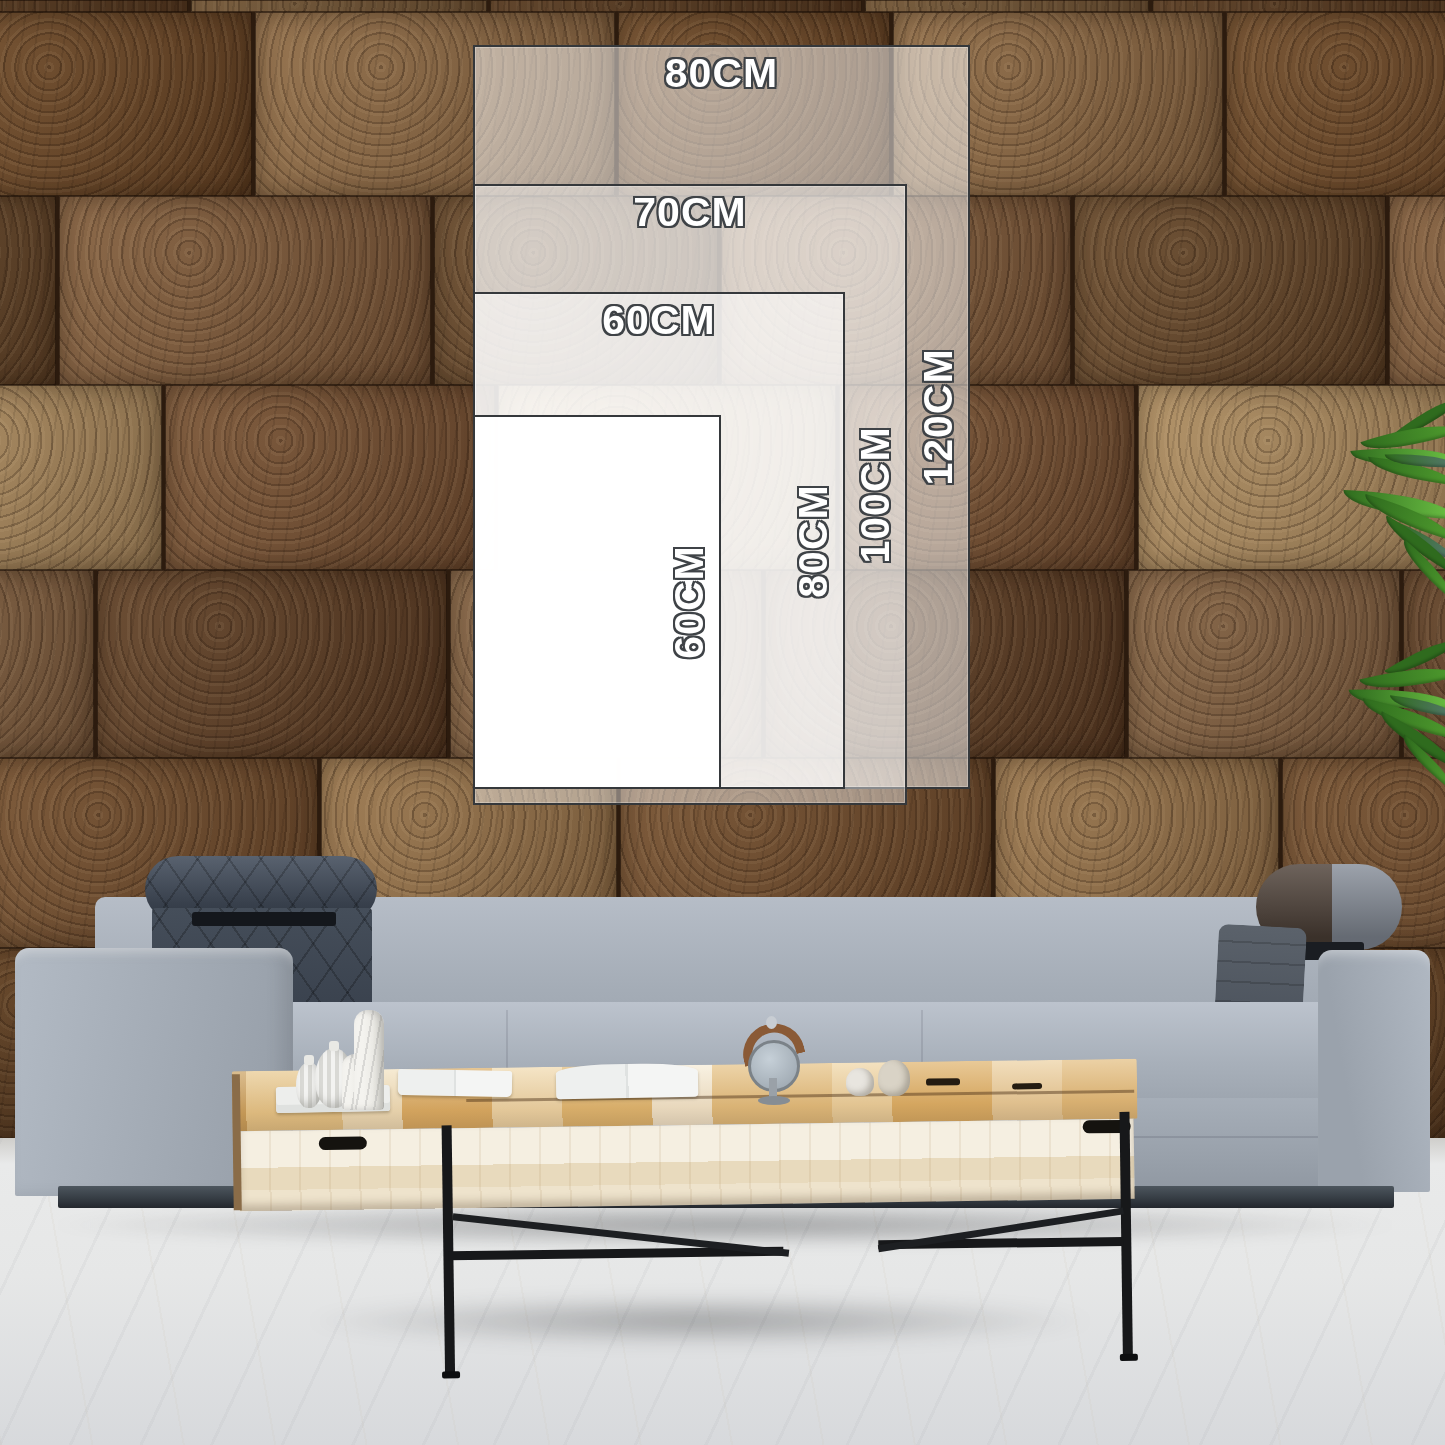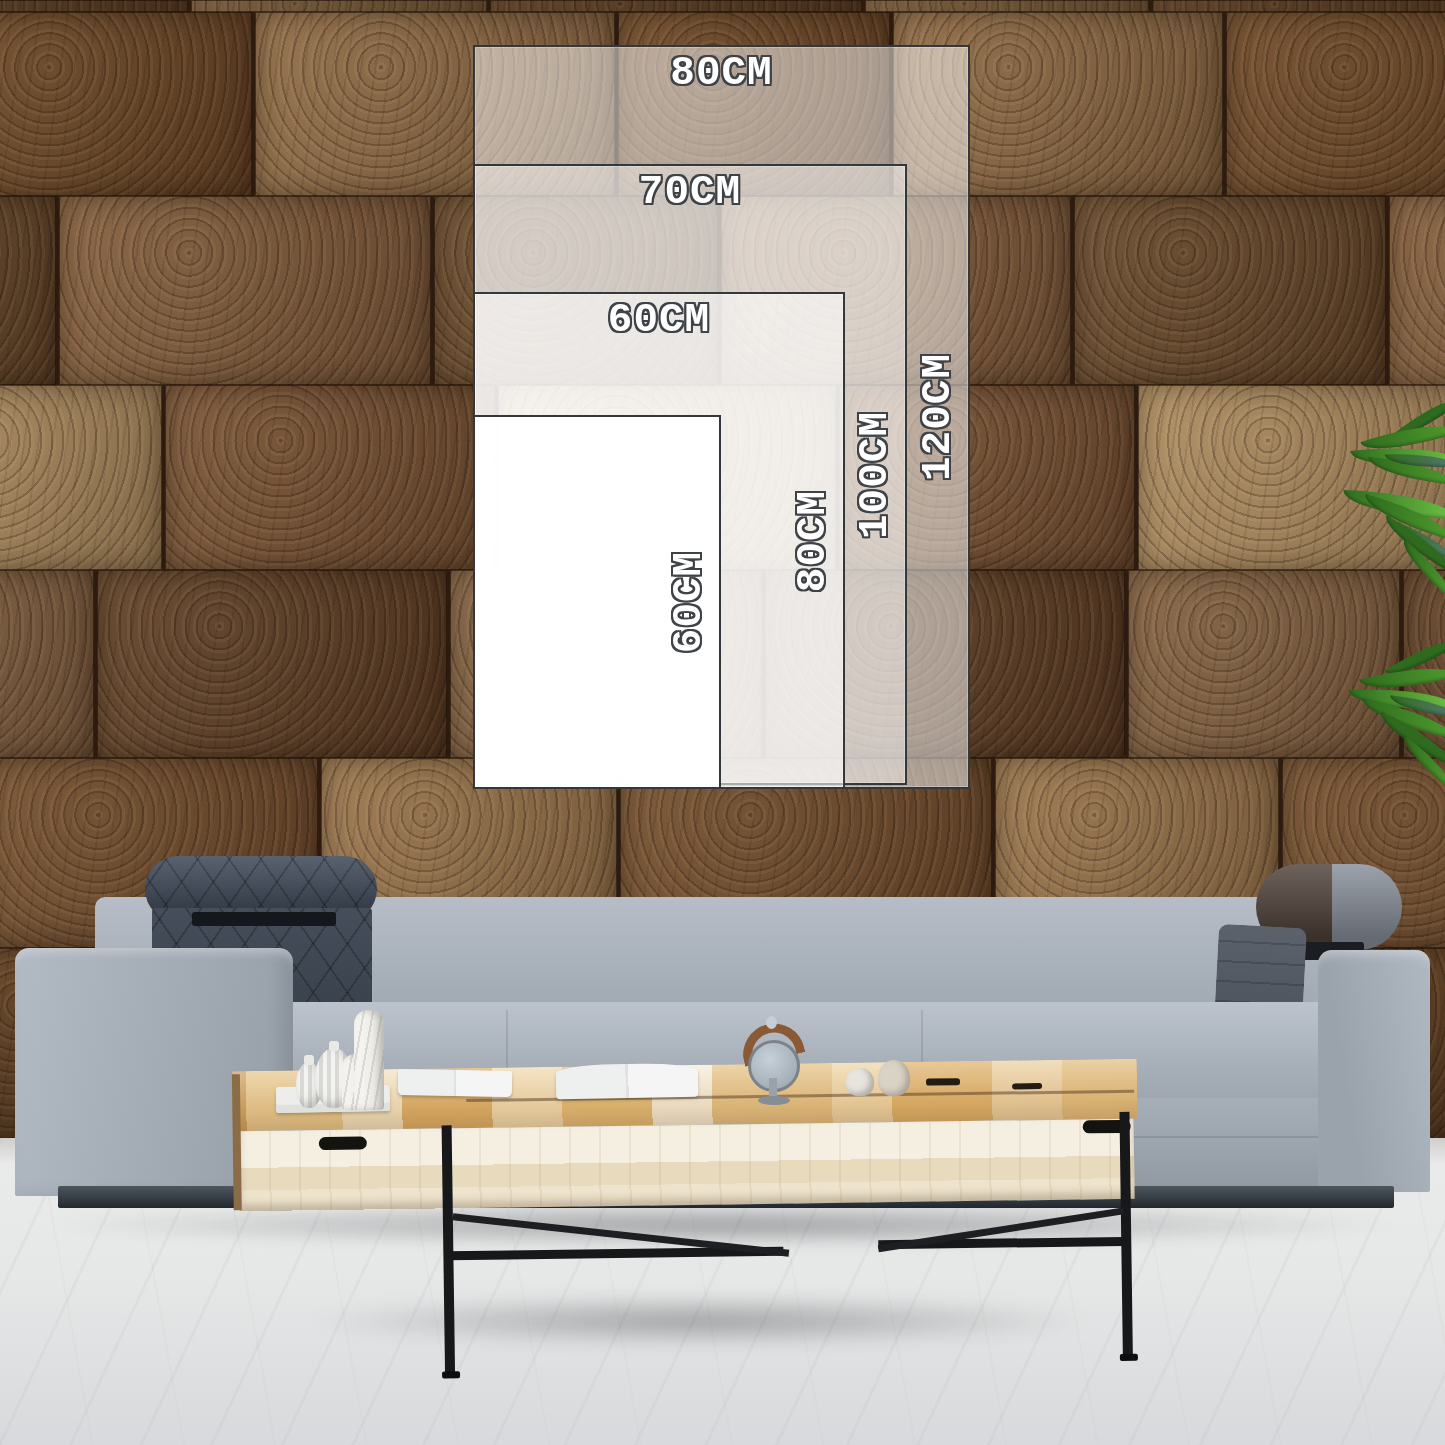--- a/index.html
+++ b/index.html
@@ -1,17 +1,17 @@
 <!DOCTYPE html>
 <html style="--label-fill: #ffffff; --label-outline: #3f4347; --rect-border: #35383b; --wall-gap: #2c1b0e; --headrest: #454e5a; --bolster-brown: #4e4138; --leg-metal: #17181a; --floor: #e6e7e7;"><head>
 <meta charset="utf-8">
 <style>
   html,body{margin:0;padding:0;background:#fff;}
   #scene{position:relative;width:1445px;height:1445px;overflow:hidden;
-         font-family:Liberation Mono, monospace;}
+         font-family:Liberation Sans, sans-serif;}
   #scene *{box-sizing:border-box;}
 
   
   #wall{position:absolute;left:0;top:0;width:1445px;height:1140px;background:var(--wall-gap,#2c1b0e);z-index:1;overflow:hidden;}
   .wood-block{position:absolute;
     background-image:
       repeating-radial-gradient(circle at 35% 30%, rgba(28,14,5,0.22) 0 2px, rgba(255,226,185,0.06) 2px 5px, transparent 5px 11px),
       repeating-linear-gradient(98deg, rgba(20,10,4,0.10) 0 2px, transparent 2px 14px),
       linear-gradient(115deg, rgba(255,224,178,0.12), rgba(25,12,4,0.26));
     box-shadow: inset 0 0 0 1px rgba(22,11,4,0.55), inset 0 0 28px rgba(22,11,4,0.42);}
@@ -22,21 +22,21 @@
   #floor{position:absolute;left:0;top:1138px;width:1445px;height:307px;z-index:2;
     background:
       repeating-linear-gradient(115deg, rgba(170,172,176,0.12) 0 3px, transparent 3px 64px),
       repeating-linear-gradient(80deg, rgba(200,190,170,0.10) 0 2px, transparent 2px 90px),
       linear-gradient(180deg, #cfcecb 0, #e9eaea 26px, var(--floor,#e6e7e7) 45%, #d7d9dc 100%);}
 
   
   .sg-rect{position:absolute;border:2px solid var(--rect-border,#35383b);z-index:3;
            box-shadow:inset 0 0 0 1px rgba(255,255,255,0.28);}
   #rect-80{left:473px;top:45px;width:497px;height:744px;background:rgba(255,255,255,0.50);}
-  #rect-70{left:473px;top:164px;width:434px;height:621px;background:rgba(255,255,255,0.42);}
+  #rect-70{left:473px;top:184px;width:434px;height:621px;background:rgba(255,255,255,0.42);}
   #rect-60{left:473px;top:292px;width:372px;height:497px;background:rgba(255,255,255,0.58);}
   #rect-40{left:473px;top:415px;width:248px;height:374px;background:rgba(255,255,255,0.97);}
   .sg-label{font-size:41px;font-weight:bold;letter-spacing:1px;color:var(--label-fill,#fff);
     -webkit-text-stroke:2px var(--label-outline,#3f4347);paint-order:stroke fill;
     text-shadow:-2px 0 0 var(--label-outline,#3f4347),2px 0 0 var(--label-outline,#3f4347),
       0 -2px 0 var(--label-outline,#3f4347),0 2px 0 var(--label-outline,#3f4347),
       -2px -2px 0 var(--label-outline,#3f4347),2px 2px 0 var(--label-outline,#3f4347),
       2px -2px 0 var(--label-outline,#3f4347),-2px 2px 0 var(--label-outline,#3f4347);
     white-space:nowrap;line-height:1;}
   .sg-top{position:absolute;left:0;right:0;top:6px;text-align:center;}

